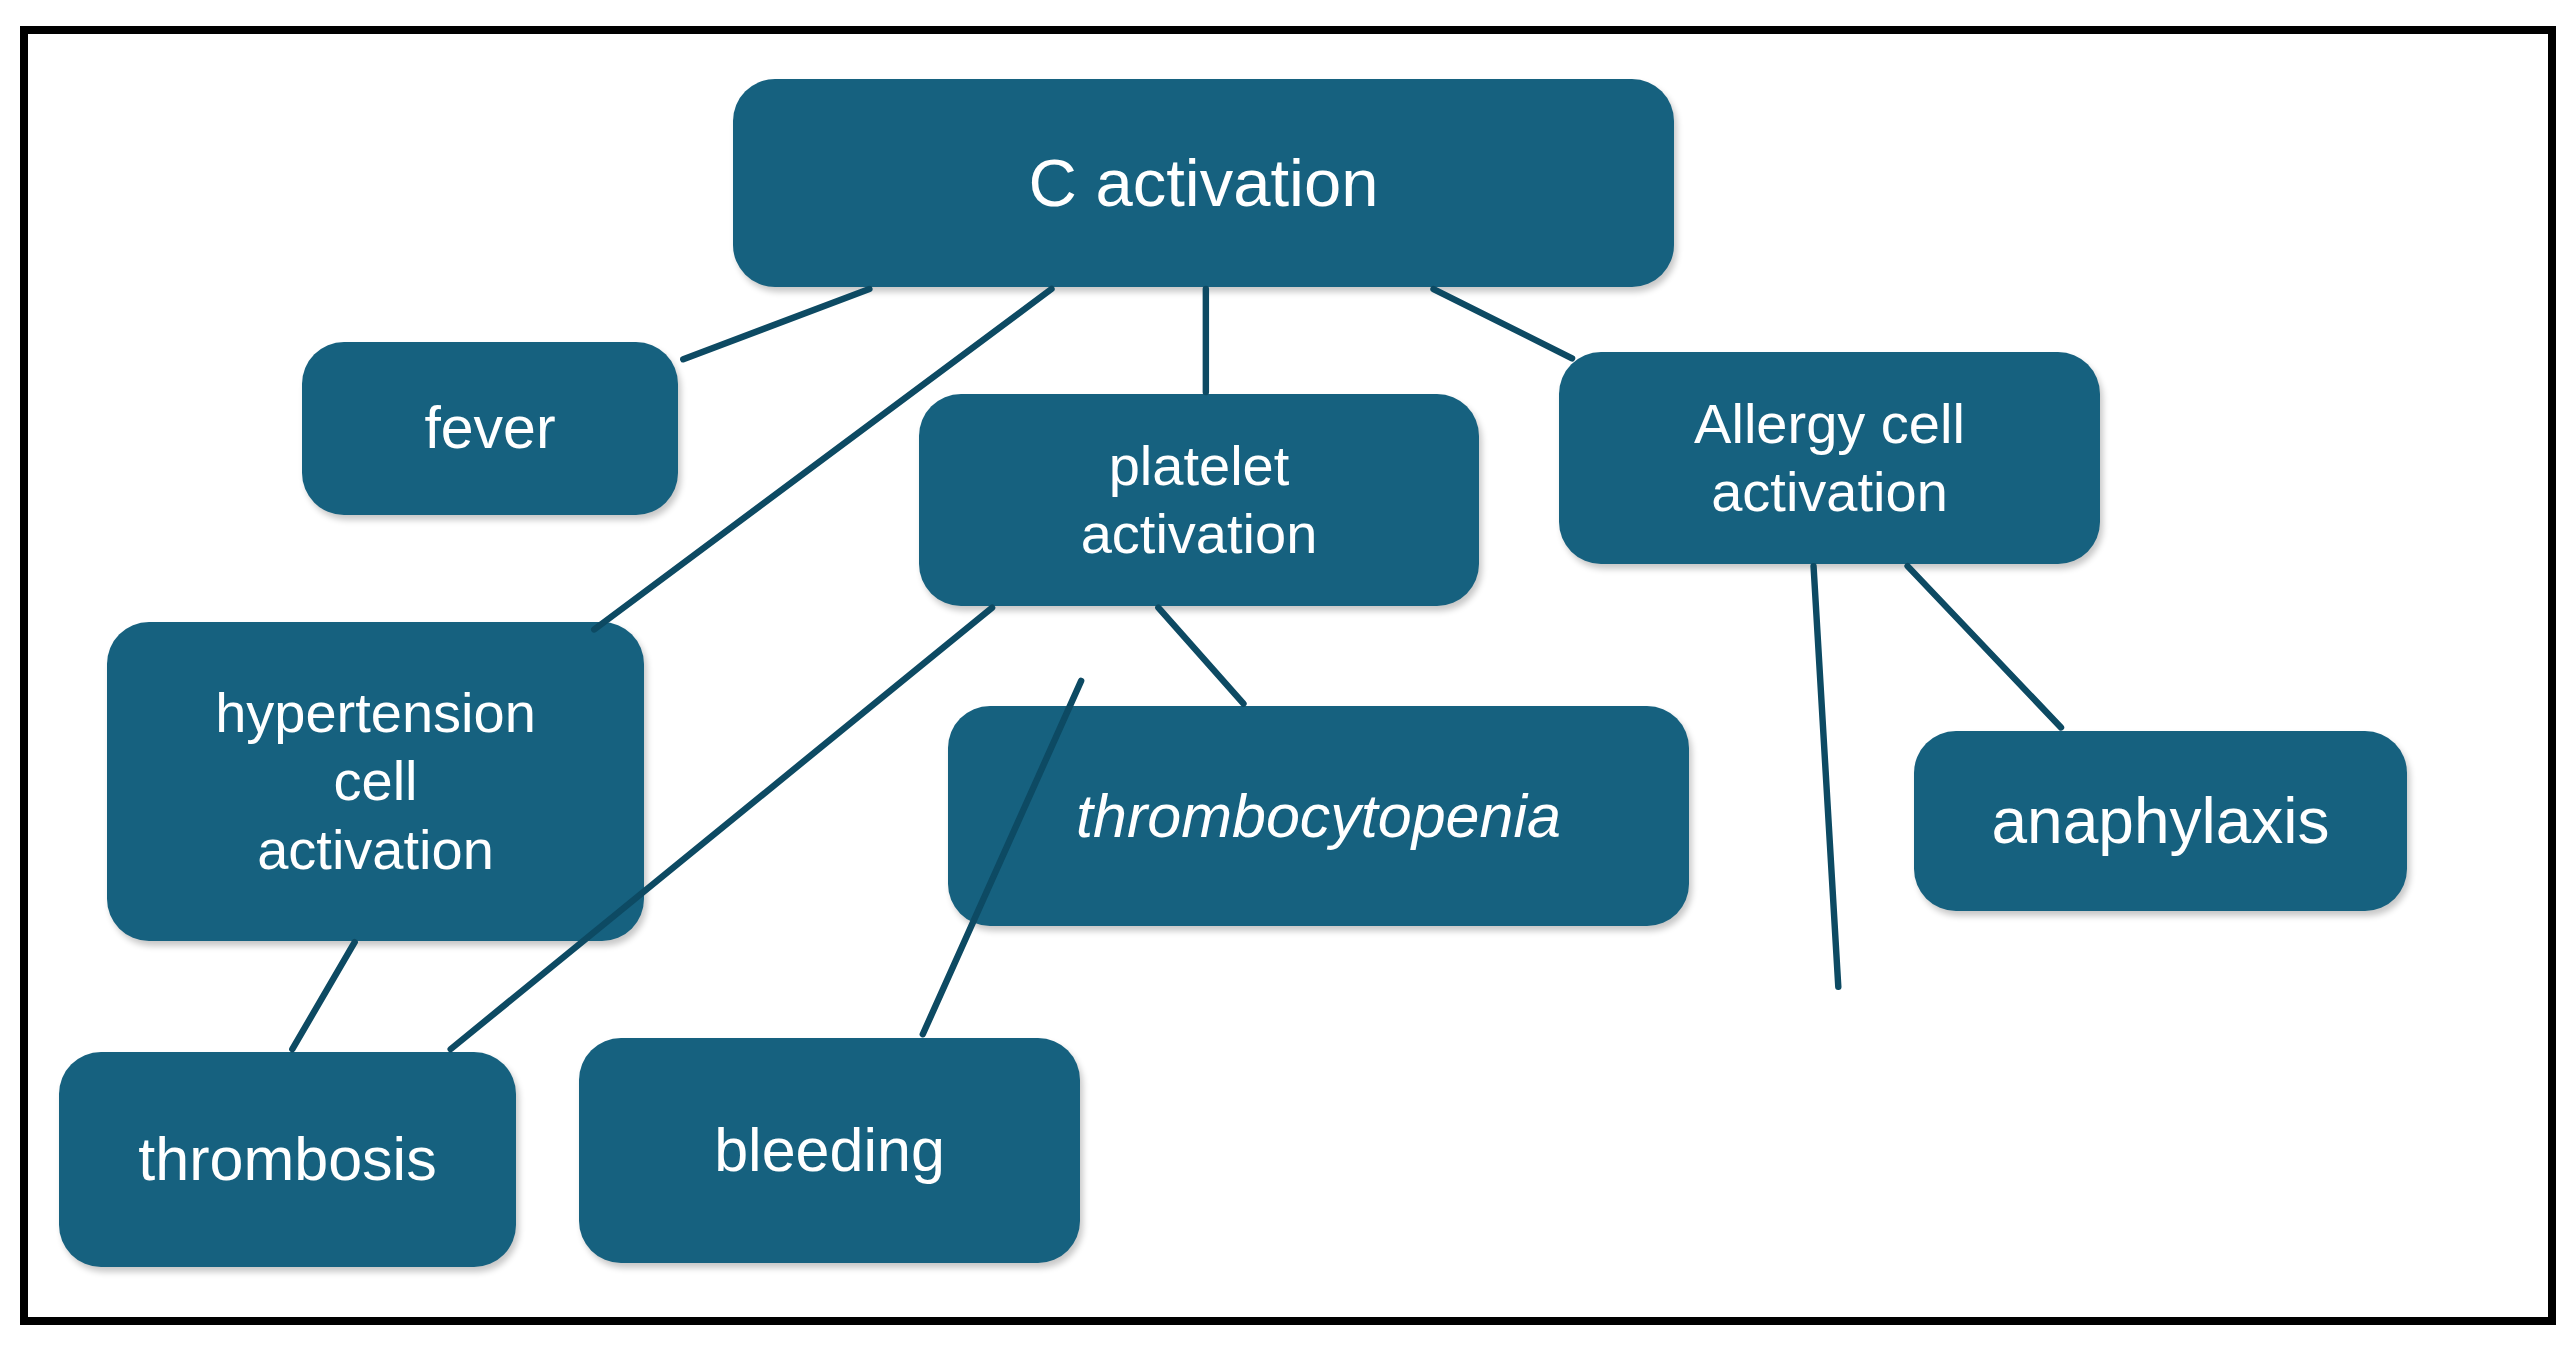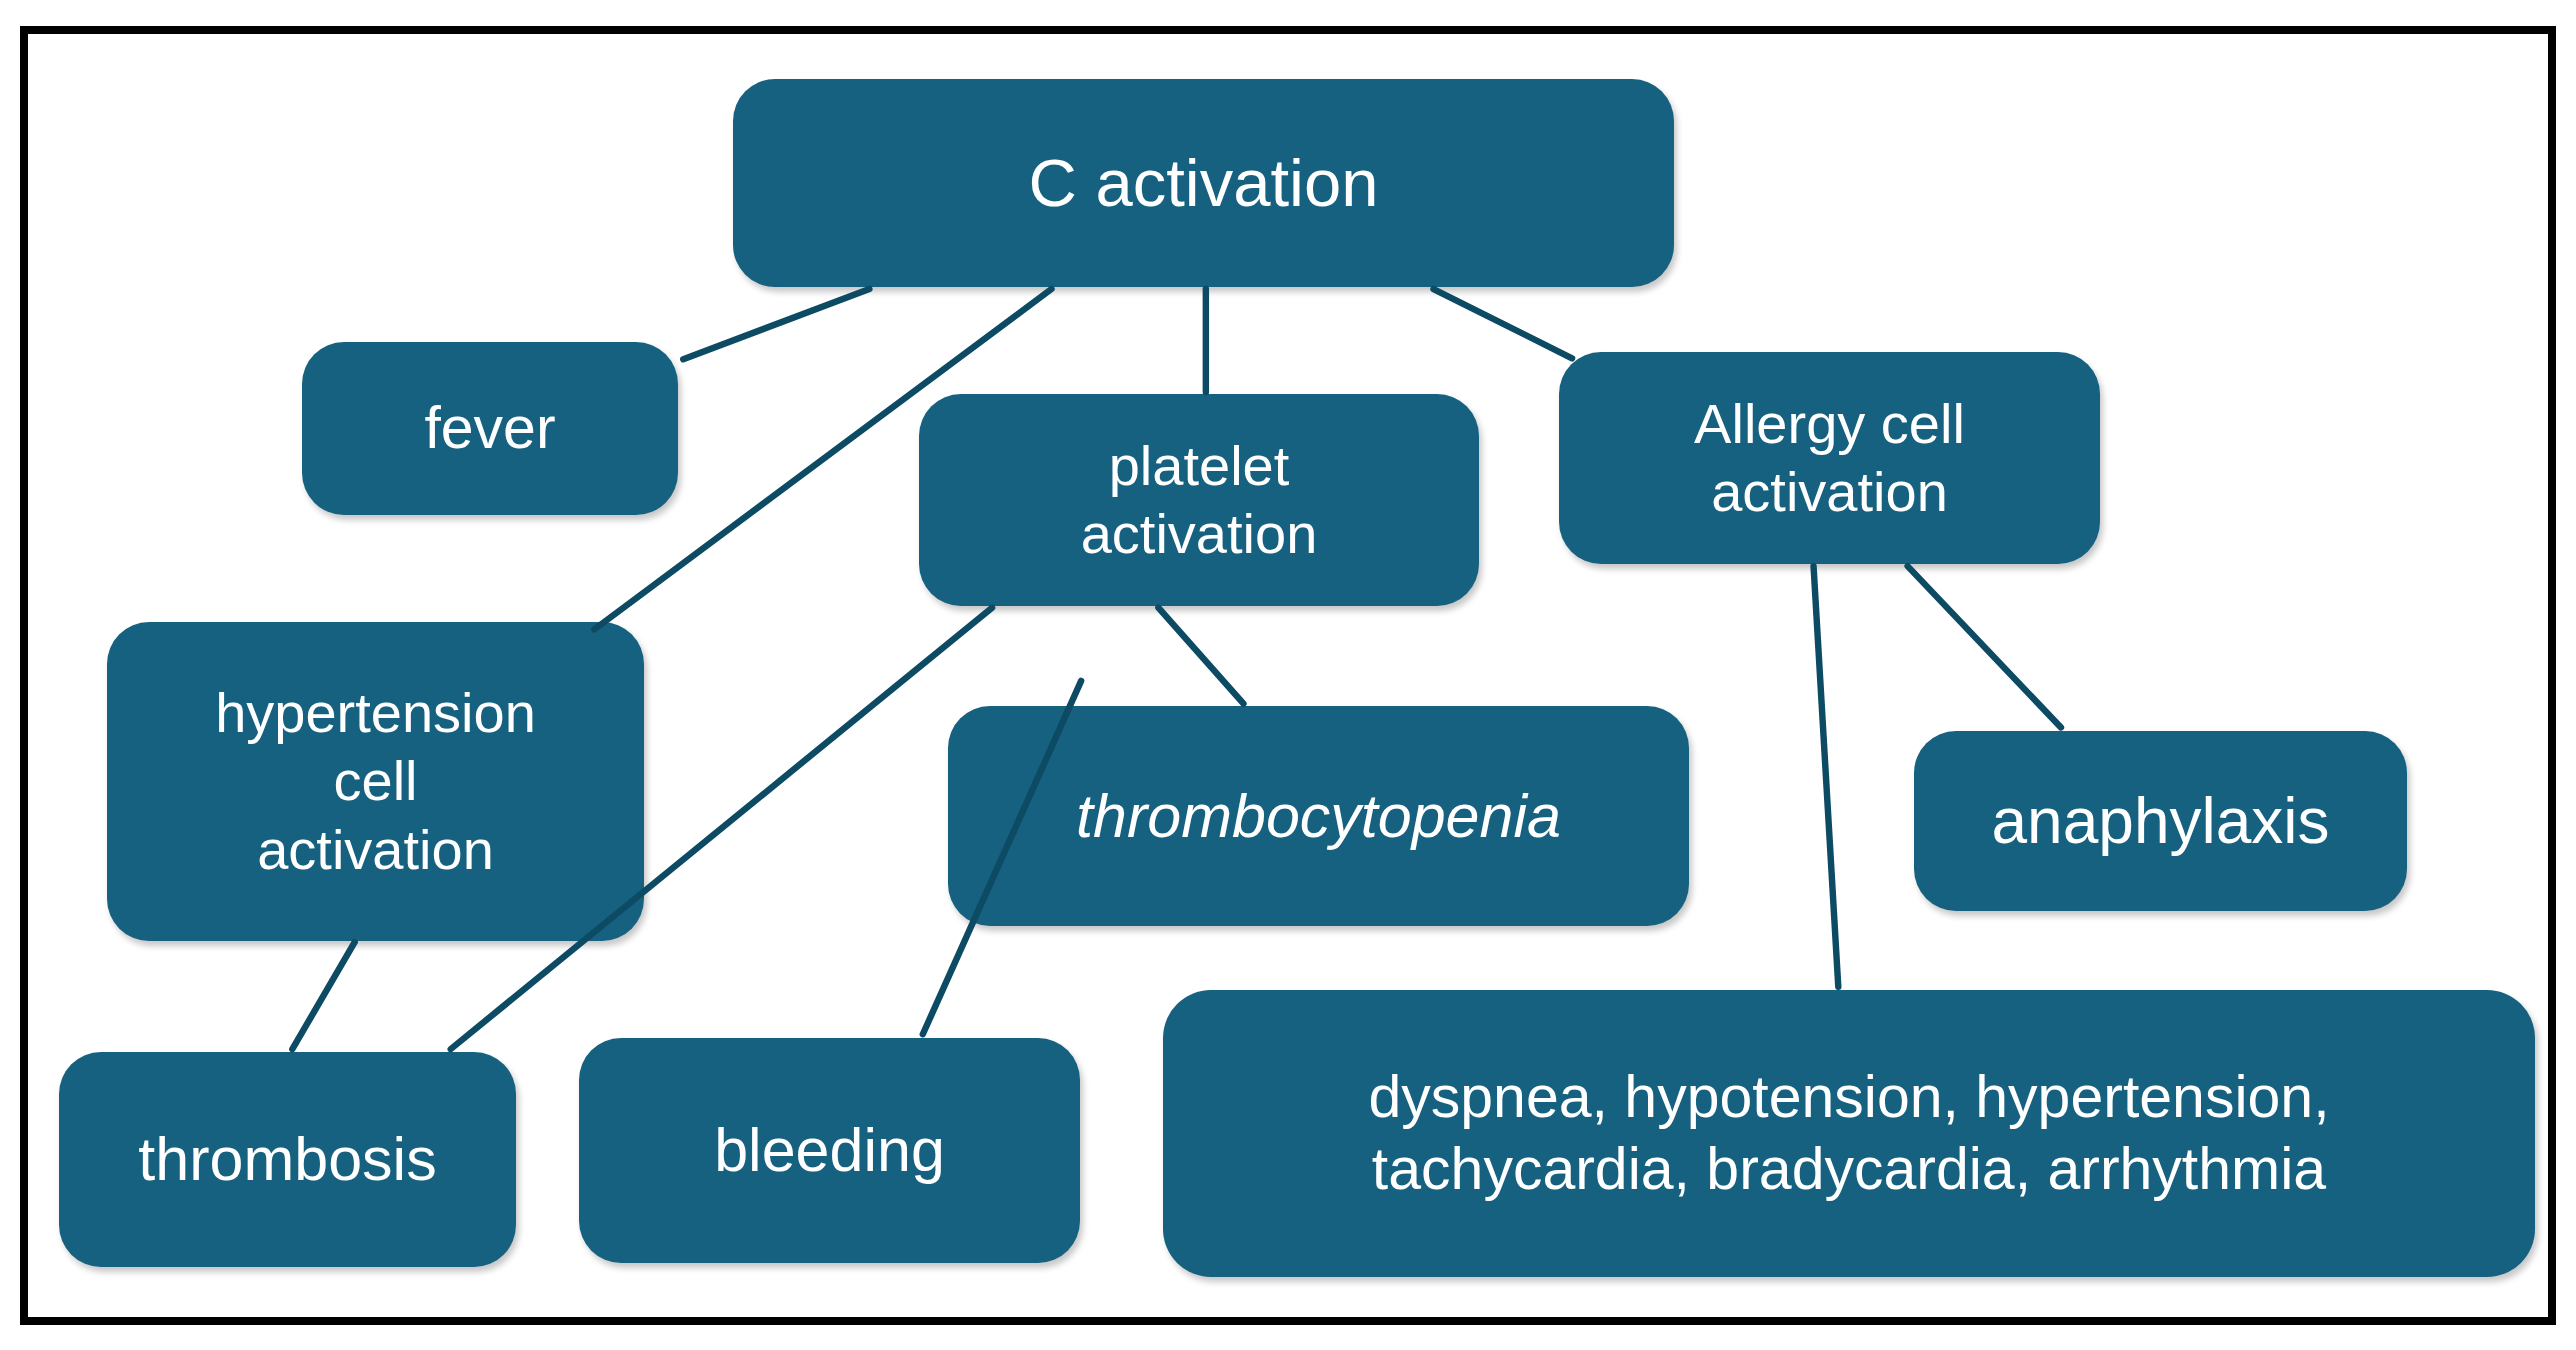--- a/index.html
+++ b/index.html
@@ -105,24 +105,20 @@
   </div>
 
   <div class="node" id="node-thrombosis">
     <span>thrombosis</span>
   </div>
 
   <div class="node" id="node-bleeding">
     <span>bleeding</span>
   </div>
 
-  <div class="node" id="node-symptoms">
-    <span>dyspnea, hypotension, hypertension,</span>
-    <span>tachycardia, bradycardia, arrhythmia</span>
-  </div>
 
   <svg class="edges-layer" viewBox="0 0 2602 1364" xmlns="http://www.w3.org/2000/svg" aria-hidden="true">
     <line x1="878" y1="292" x2="690" y2="363"></line>
     <line x1="1062" y1="292" x2="600" y2="636"></line>
     <line x1="1218" y1="292" x2="1218" y2="396"></line>
     <line x1="1448" y1="292" x2="1588" y2="362"></line>
     <line x1="1002" y1="614" x2="455" y2="1060"></line>
     <line x1="1170" y1="614" x2="1256" y2="711"></line>
     <line x1="1092" y1="688" x2="932" y2="1045"></line>
     <line x1="358" y1="952" x2="295" y2="1060"></line>

